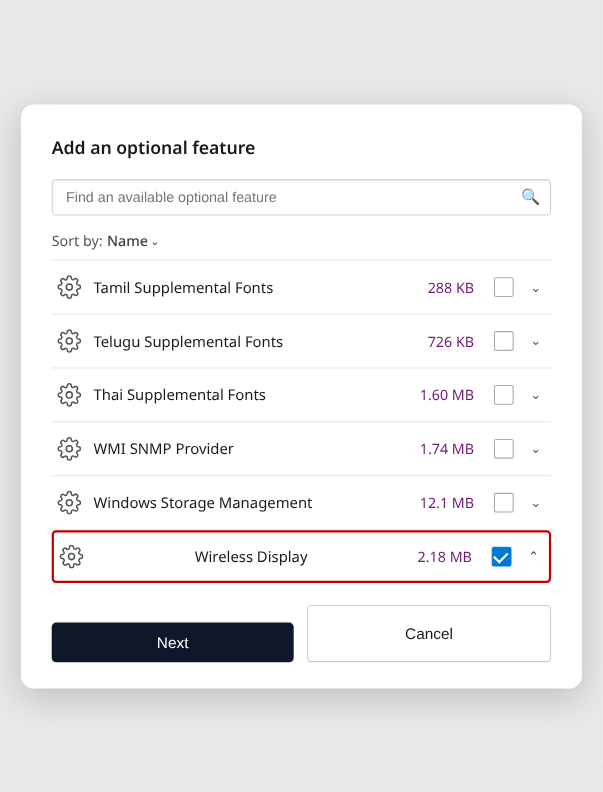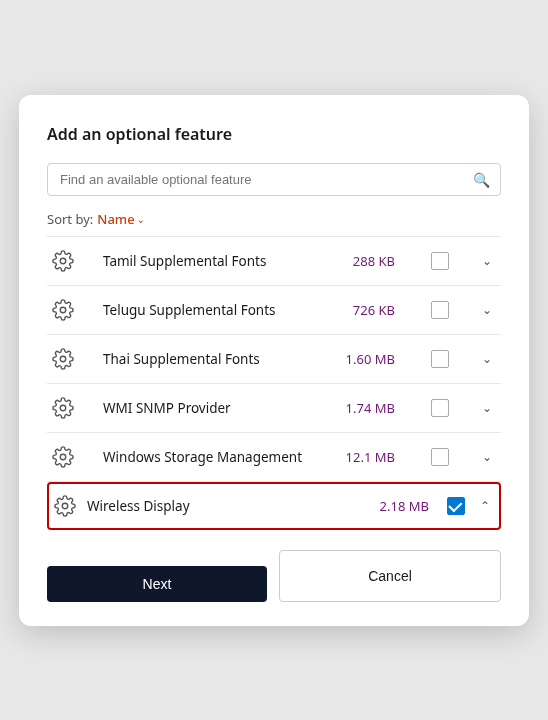--- a/index.html
+++ b/index.html
@@ -53,47 +53,48 @@
       color: #333;
       margin-bottom: 8px;
       display: flex;
       align-items: center;
       gap: 4px;
     }
     .sort-row .sort-by {
       color: #555;
     }
     .sort-row .sort-value {
-      color: #c2410c;
+      color: #404040;
       font-weight: 500;
       cursor: pointer;
       display: flex;
       align-items: center;
       gap: 2px;
     }
     .sort-row .chevron-down {
       font-size: 10px;
     }
     .feature-list {
       border-top: 1px solid #e8e8e8;
     }
     .feature-item {
       display: flex;
       align-items: center;
       padding: 12px 4px;
       border-bottom: 1px solid #e8e8e8;
-      gap: 28px;
+      gap: 10px;
       cursor: default;
     }
     .feature-item.selected {
       border: 2px solid #c00000;
       border-radius: 4px;
       padding: 10px 4px;
       flex-direction: column;
       align-items: stretch;
+      text-align: center;
     }
     .feature-item.selected .feature-row {
       display: flex;
       align-items: center;
       gap: 10px;
       width: 100%;
     }
     .feature-description {
       font-size: 12px;
       color: #555;

